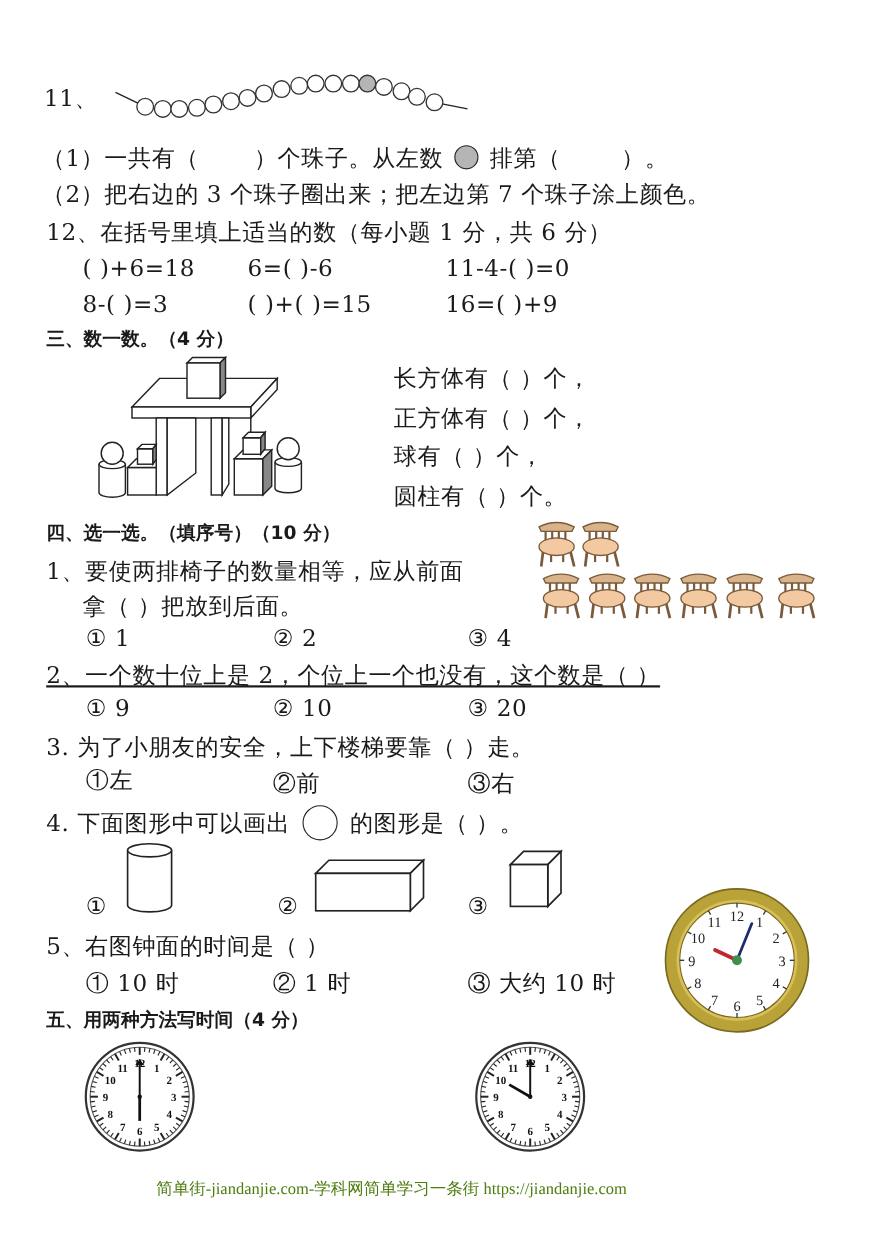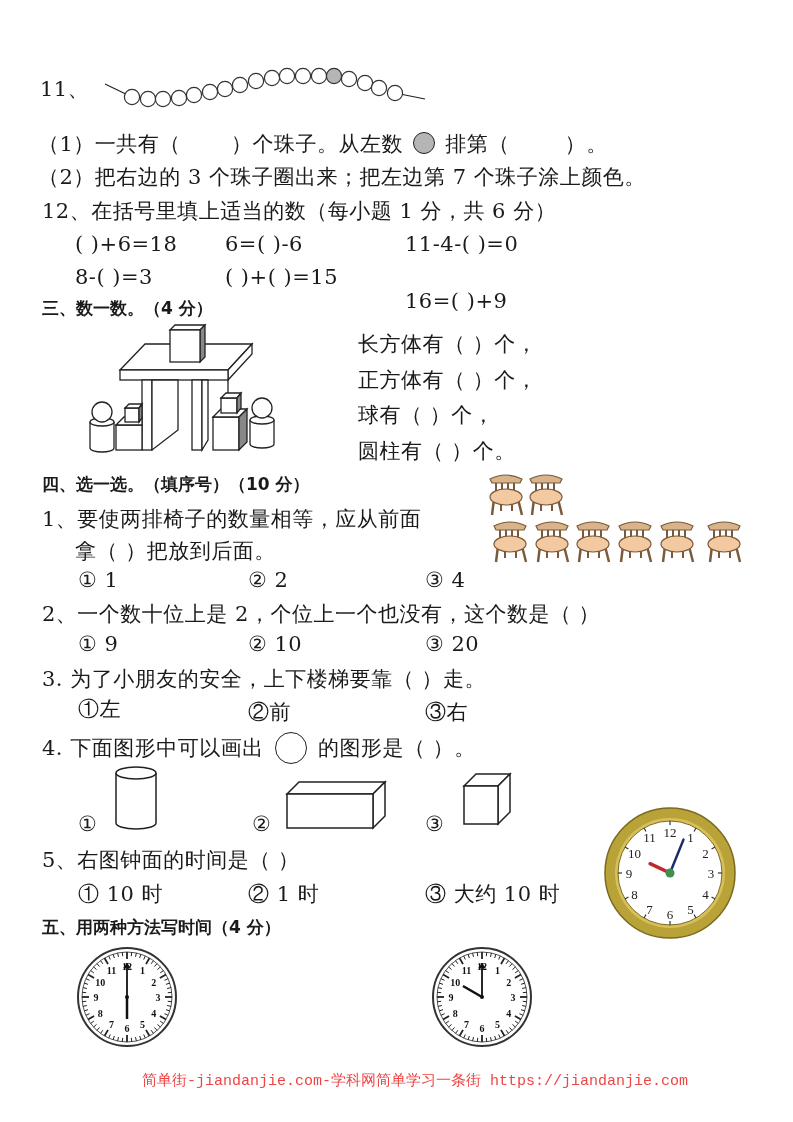--- a/index.html
+++ b/index.html
@@ -1,21 +1,21 @@
 <!DOCTYPE html>
 <html><head>
 <meta charset="utf-8">
 <style>
   html,body{margin:0;padding:0;background:#ffffff;}
   body{width:793px;height:1122px;position:relative;overflow:hidden;
        font-family:"DejaVu Serif","Liberation Serif",serif;color:#1a1a1a;}
   .abs{position:absolute;white-space:nowrap;}
   .q{font-size:21px;letter-spacing:0.5px;}
   .h{font-family:"DejaVu Sans","Liberation Sans",sans-serif;font-weight:bold;font-size:17px;}
-  .footer{font-family:Liberation Mono, monospace;font-size:15px;color:#ef4444;}
+  .footer{font-family:Liberation Serif, serif;font-size:15px;color:#4d7c0f;}
   svg{position:absolute;overflow:visible;}
   .blank{display:inline-block;}
 </style>
 </head>
 <body>
 
 <div class="abs q" style="left:40px;top:75px;">11、</div>
 <svg id="beads" width="793" height="130" style="left:0;top:0;">
     <polyline points="105,84 132,97" fill="none" stroke="#222" stroke-width="1.2"></polyline>
     <polyline points="395,93 425,99" fill="none" stroke="#222" stroke-width="1.2"></polyline>
@@ -45,21 +45,21 @@
   <span>排第（</span><span class="blank" style="width:55px"></span><span>）。</span>
 </div>
 <div class="abs q" style="left:38px;top:163px;">（2）把右边的 3 个珠子圈出来；把左边第 7 个珠子涂上颜色。</div>
 
 <div class="abs q" style="left:42px;top:197px;">12、在括号里填上适当的数（每小题 1 分，共 6 分）</div>
 <div class="abs q" style="left:75px;top:232px;">(       )+6=18</div>
 <div class="abs q" style="left:225px;top:232px;">6=(       )-6</div>
 <div class="abs q" style="left:405px;top:232px;">11-4-(       )=0</div>
 <div class="abs q" style="left:75px;top:265px;">8-(       )=3</div>
 <div class="abs q" style="left:225px;top:265px;">(       )+(       )=15</div>
-<div class="abs q" style="left:405px;top:265px;margin-top:24px;">16=(       )+9</div>
+<div class="abs q" style="left:405px;top:265px;">16=(       )+9</div>
 
 <div class="abs h" style="left:42px;top:297px;">三、数一数。（4 分）</div>
 <svg width="200" height="140" style="left:80px;top:320px;" viewBox="0 0 200 140" fill="#fff" stroke="#222" stroke-width="1.3">
 
   <polygon points="40,50 65,24 172,24 148,50"></polygon>
   <polygon points="148,50 172,24 172,34 148,60" fill="#fff"></polygon>
   <rect x="40" y="50" width="108" height="10"></rect>
 
   <polygon points="90,10 95,5 125,5 120,10"></polygon>
   <polygon points="120,10 125,5 125,37 120,42" fill="#888"></polygon>
@@ -196,21 +196,21 @@
       <line x1="20" y1="10" x2="20" y2="22" stroke="#7a5a3a" stroke-width="2"></line>
       <line x1="26" y1="10" x2="26" y2="22" stroke="#7a5a3a" stroke-width="2"></line>
       <line x1="6" y1="26" x2="4" y2="42" stroke="#7a5a3a" stroke-width="2.5"></line>
       <line x1="30" y1="26" x2="34" y2="42" stroke="#7a5a3a" stroke-width="2.5"></line>
       <line x1="13" y1="28" x2="13" y2="38" stroke="#7a5a3a" stroke-width="2"></line>
       <line x1="24" y1="28" x2="24" y2="38" stroke="#7a5a3a" stroke-width="2"></line>
       <ellipse cx="18" cy="24" rx="16" ry="8" fill="#f2c9a0" stroke="#7a5a3a" stroke-width="1.2"></ellipse>
     </g>
   </svg>
 
-<div class="abs q" style="left:42px;top:600px;">2、一个数十位上是 2，个位上一个也没有，这个数是（       ）</div>
+<div class="abs q" style="left:42px;top:600px;text-decoration:underline;">2、一个数十位上是 2，个位上一个也没有，这个数是（       ）</div>
 <div class="abs q" style="left:78px;top:632px;">① 9</div>
 <div class="abs q" style="left:248px;top:632px;">② 10</div>
 <div class="abs q" style="left:425px;top:632px;">③ 20</div>
 
 <div class="abs q" style="left:42px;top:665px;">3. 为了小朋友的安全，上下楼梯要靠（       ）走。</div>
 <div class="abs q" style="left:78px;top:695px;">①左</div>
 <div class="abs q" style="left:248px;top:698px;">②前</div>
 <div class="abs q" style="left:425px;top:698px;">③右</div>
 
 <div class="abs q" style="left:42px;top:732px;">

